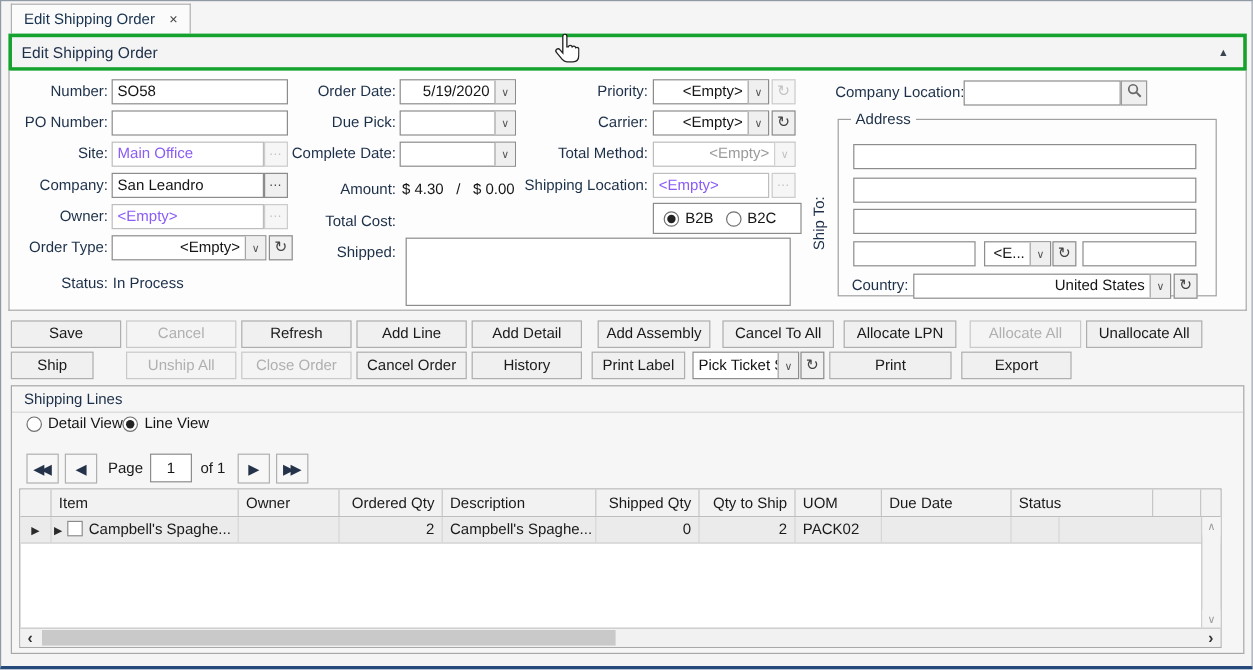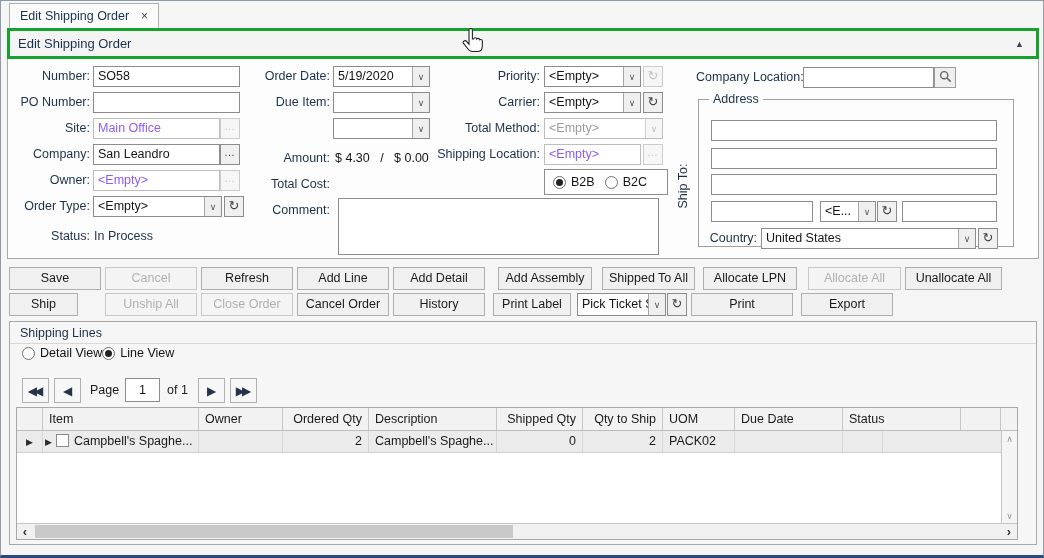--- a/index.html
+++ b/index.html
@@ -22,21 +22,21 @@
   .cursor-hand { position:absolute; left:460px; top:27px; z-index:9; }
 
   
   .form-panel { position:absolute; left:6px; top:58px; width:1032px; height:200px;
                 background:#fdfdfd; border:1px solid #a8a8a8; border-top:none; }
   .flabel { position:absolute; color:#1d3049; font-size:12.5px; text-align:right; line-height:21px; white-space:nowrap; }
   .fvalue { position:absolute; color:#1d3049; font-size:12.5px; line-height:21px; white-space:pre; }
   .tbox  { position:absolute; height:21px; border:1px solid #8c8c8c; background:#fff;
            font-size:12.5px; padding:0 4px; line-height:19px; color:#141414; overflow:hidden; white-space:nowrap; }
   .tbox.gray { color:#8b5cf6; border-color:#bdbdbd; }
-  .combo { position:absolute; height:21px; border:1px solid #8c8c8c; background:#fff; display:flex; }
+  .combo { position:absolute; height:21px; border:1px solid #8c8c8c; background:#fff; display:flex;text-align:right; }
   .combo .val { flex:1; font-size:12.5px; padding:0 4px; line-height:19px; color:#141414; overflow:hidden; white-space:nowrap; }
   .combo .dd  { width:17px; background:#efefef; border-left:1px solid #a6a6a6; display:flex;
                 align-items:center; justify-content:center; color:#555; font-size:9px; }
   .combo.gray { border-color:#bdbdbd; }
   .combo.gray .val { color:#9b9b9b; }
   .combo.gray .dd { color:#c0c0c0; background:#f6f6f6; border-left-color:#d0d0d0; }
   .sqbtn { position:absolute; width:20px; height:21px; background:#f0f0f0; border:1px solid #8c8c8c;
            color:#444; text-align:center; line-height:18px; font-size:13px; }
   .sqbtn.browse { font-size:11px; line-height:15px; letter-spacing:1px; }
   .sqbtn.gray { color:#c4c4c4; border-color:#cccccc; background:#f6f6f6; }
@@ -148,38 +148,39 @@
 
     <div class="flabel" style="left:0;top:167px;width:82px">Status:</div>
     <div class="fvalue" style="left:86px;top:167px">In Process</div>
 
     <div class="flabel" style="left:200px;top:7px;width:122px">Order Date:</div>
     <div class="combo" style="left:325px;top:7px;width:97px">
       <span class="val">5/19/2020</span>
       <span class="dd">∨</span>
     </div>
 
-    <div class="flabel" style="left:200px;top:33px;width:122px">Due Item:</div>
+    <div class="flabel" style="left:200px;top:33px;width:122px">Due Pick:</div>
     <div class="combo" style="left:325px;top:33px;width:97px">
       <span class="val"></span>
       <span class="dd">∨</span>
     </div>
 
+    <div class="flabel" style="left:200px;top:59px;width:122px">Complete Date:</div>
     <div class="combo" style="left:325px;top:59px;width:97px">
       <span class="val"></span>
       <span class="dd">∨</span>
     </div>
 
     <div class="flabel" style="left:200px;top:89px;width:122px">Amount:</div>
     <div class="fvalue" style="left:327px;top:89px;color:#141414">$ 4.30   /   $ 0.00</div>
 
     <div class="flabel" style="left:200px;top:115px;width:122px">Total Cost:</div>
     <div class="fvalue" style="left:327px;top:115px"></div>
 
-    <div class="flabel" style="left:200px;top:141px;width:122px">Comment:</div>
+    <div class="flabel" style="left:200px;top:141px;width:122px">Shipped:</div>
     <textarea class="comment" style="left: 330px; top: 139px; width: 321px; height: 57px;" placeholder=""></textarea>
 
     <div class="flabel" style="left:400px;top:7px;width:132px">Priority:</div>
     <div class="combo" style="left:536px;top:7px;width:97px">
       <span class="val">&lt;Empty&gt;</span>
       <span class="dd">∨</span>
     </div>
     <div class="sqbtn gray" style="left:635px;top:7px">↻</div>
 
     <div class="flabel" style="left:400px;top:33px;width:132px">Carrier:</div>
@@ -245,21 +246,21 @@
       <div class="sqbtn" style="left:279px;top:122px">↻</div>
     </fieldset>
   </div>
 
   <div class="btn" style="left:8px;top:266px;width:92px">Save</div>
   <div class="btn disabled" style="left:104px;top:266px;width:92px">Cancel</div>
   <div class="btn" style="left:200px;top:266px;width:92px">Refresh</div>
   <div class="btn" style="left:296px;top:266px;width:92px">Add Line</div>
   <div class="btn" style="left:392px;top:266px;width:92px">Add Detail</div>
   <div class="btn" style="left:497px;top:266px;width:94px">Add Assembly</div>
-  <div class="btn" style="left:601px;top:266px;width:93px">Shipped To All</div>
+  <div class="btn" style="left:601px;top:266px;width:93px">Cancel To All</div>
   <div class="btn" style="left:702px;top:266px;width:94px">Allocate LPN</div>
   <div class="btn disabled" style="left:807px;top:266px;width:93px">Allocate All</div>
   <div class="btn" style="left:904px;top:266px;width:97px">Unallocate All</div>
 
   <div class="btn" style="left:8px;top:292px;width:69px">Ship</div>
   <div class="btn disabled" style="left:104px;top:292px;width:92px">Unship All</div>
   <div class="btn disabled" style="left:200px;top:292px;width:92px">Close Order</div>
   <div class="btn" style="left:296px;top:292px;width:92px">Cancel Order</div>
   <div class="btn" style="left:392px;top:292px;width:92px">History</div>
   <div class="btn" style="left:492px;top:292px;width:78px">Print Label</div>

